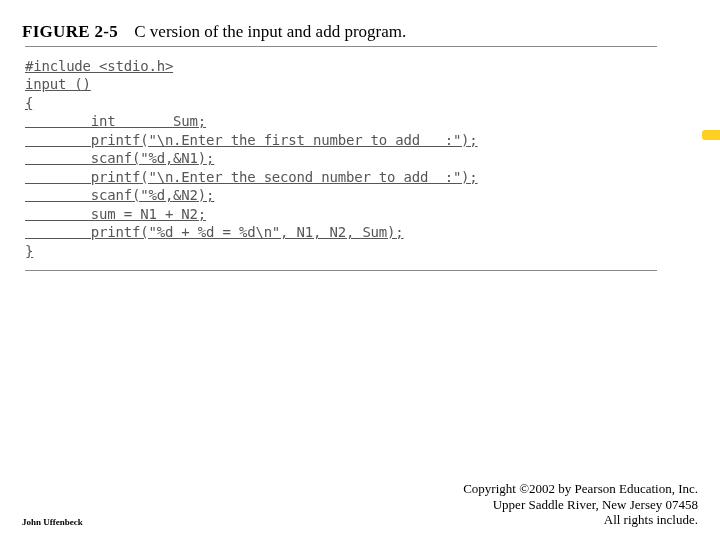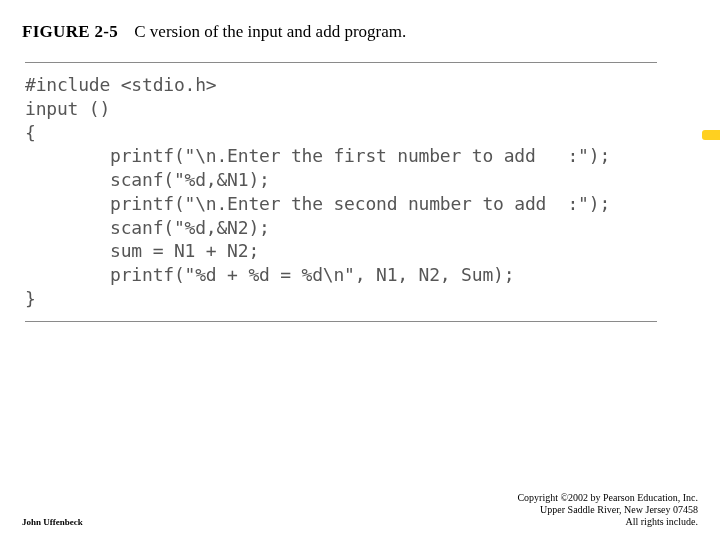--- a/index.html
+++ b/index.html
@@ -1,46 +1,47 @@
 <!DOCTYPE html>
 <html><head>
 <meta charset="utf-8">
 <style>
   * { margin: 0; padding: 0; box-sizing: border-box; }
   html, body { width: 720px; height: 540px; background: #fff; font-family: "Times New Roman", Times, serif; color: #000; }
   .page { position: relative; width: 720px; height: 540px; padding: 22px 22px 0 22px; }
-  .heading { font-size: 17px; margin-bottom: 20px; }
+  .heading { font-size: 17px; margin-bottom: 4px; }
   .fig-label { font-weight: bold; letter-spacing: 0.3px; }
   .fig-caption { font-weight: normal; margin-left: 12px; }
   .rule { border: none; border-top: 1px solid #8a8a8a; width: 632px; margin-left: 3px; }
-  .code-block { font-family: "Courier New", Courier, monospace; font-size: 18px; color: #565656; line-height: 1.32; padding: 10px 0 10px 3px; letter-spacing: -0.2px; }
+  .code-block { font-family: "Courier New", Courier, monospace; font-size: 14px; color: #565656; line-height: 1.32; padding: 10px 0 10px 3px; letter-spacing: -0.2px; text-decoration: underline; }
   .code-block pre { white-space: pre; }
   .decor { position: absolute; top: 130px; right: 0; width: 18px; height: 10px; background: #ffd020; border-top-left-radius: 3px; border-bottom-left-radius: 3px; }
   .footer { position: absolute; bottom: 12px; left: 22px; right: 22px; display: flex; justify-content: space-between; align-items: flex-end; font-size: 8px; line-height: 1.2; gap: 21px; }
   .footer-left .author { font-weight: bold; font-size: 9px; }
   .footer-left .title-line { font-style: italic; font-size: 8.5px; }
-  .footer-right { text-align: right; font-size: 10px; margin-left: 48px; }
+  .footer-right { text-align: right; font-size: 13px; margin-left: 48px; }
 </style>
 </head>
 <body>
 
 <div class="page">
 
   <div class="heading">
     <span class="fig-label">FIGURE 2-5</span>
     <span class="fig-caption">C version of the input and add program.</span>
   </div>
 
   <hr class="rule">
 
   <div class="code-block">
 <pre>#include &lt;stdio.h&gt;</pre>
 <pre></pre>
 <pre>input ()</pre>
 <pre>{</pre>
+<pre>        int       Sum;</pre>
 <pre></pre>
 <pre>        printf("\n.Enter the first number to add   :");</pre>
 <pre>        scanf("%d,&amp;N1);</pre>
 <pre></pre>
 <pre>        printf("\n.Enter the second number to add  :");</pre>
 <pre>        scanf("%d,&amp;N2);</pre>
 <pre></pre>
 <pre>        sum = N1 + N2;</pre>
 <pre></pre>
 <pre>        printf("%d + %d = %d\n", N1, N2, Sum);</pre>

